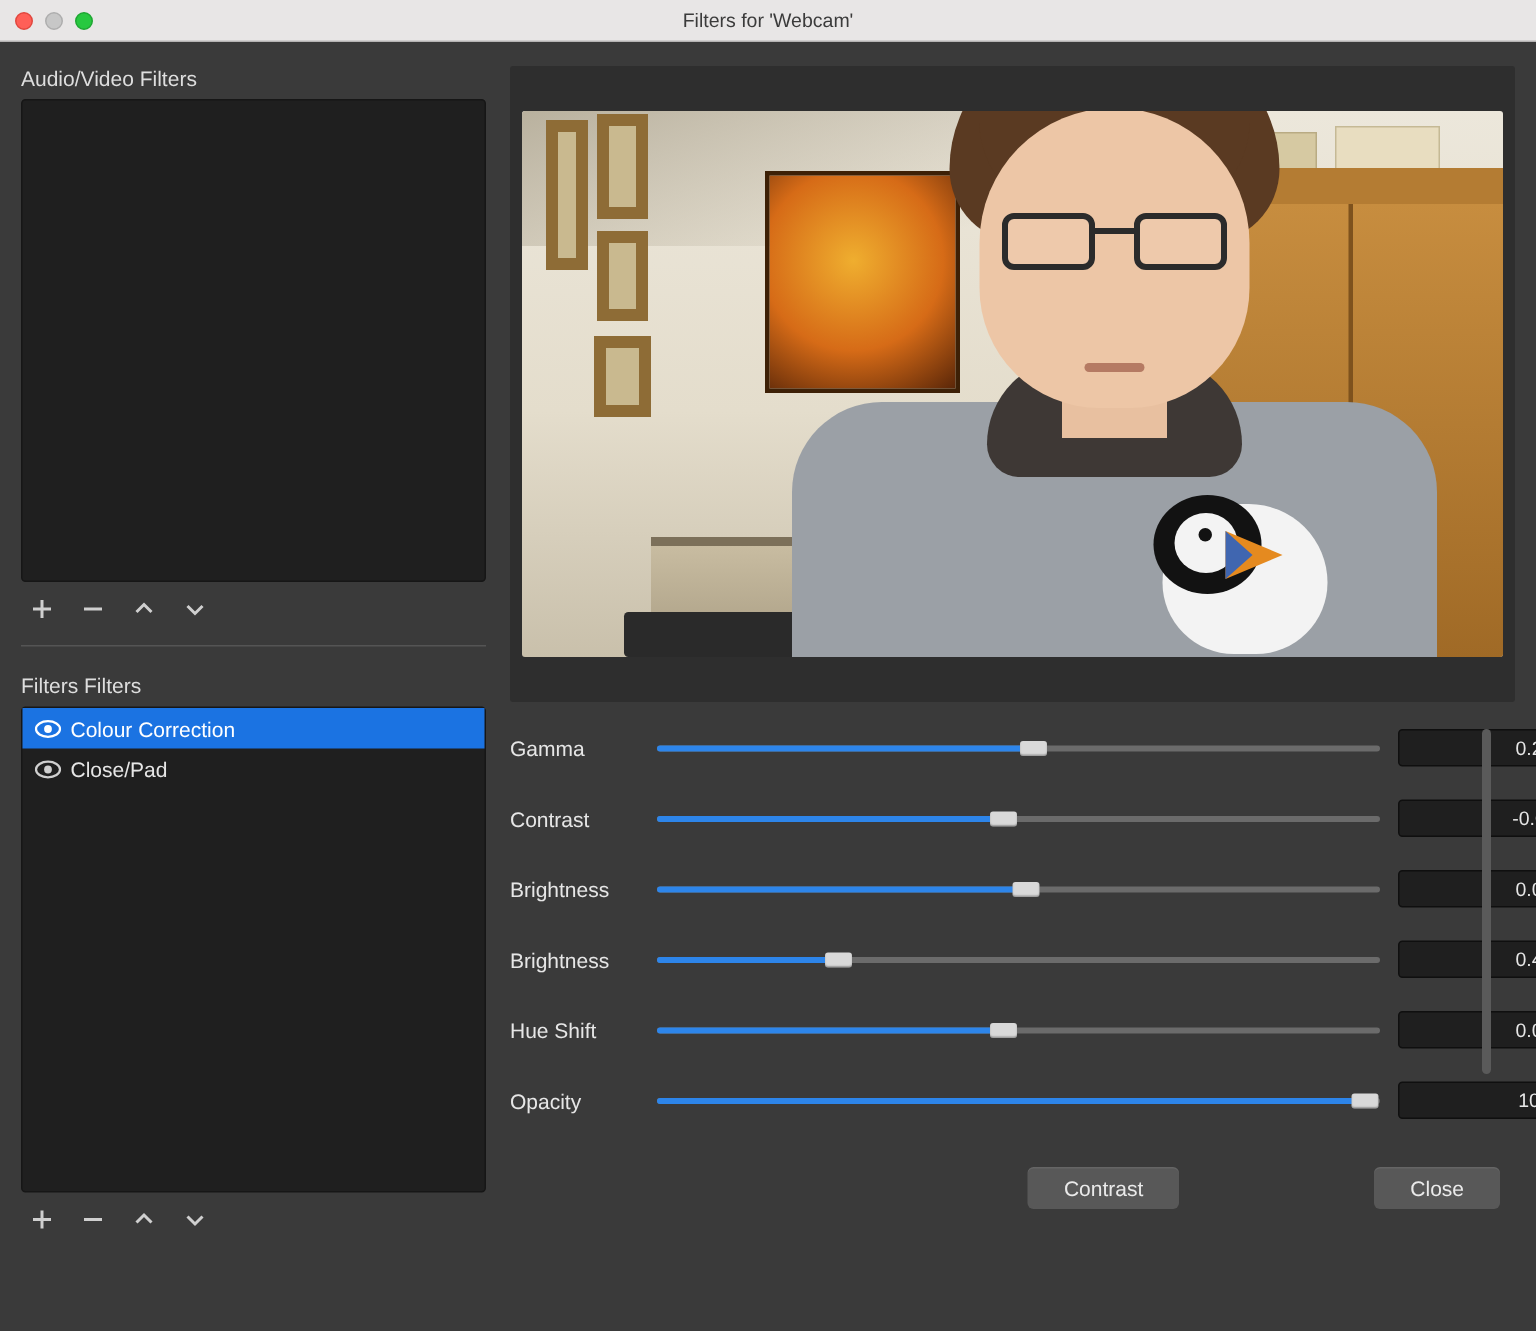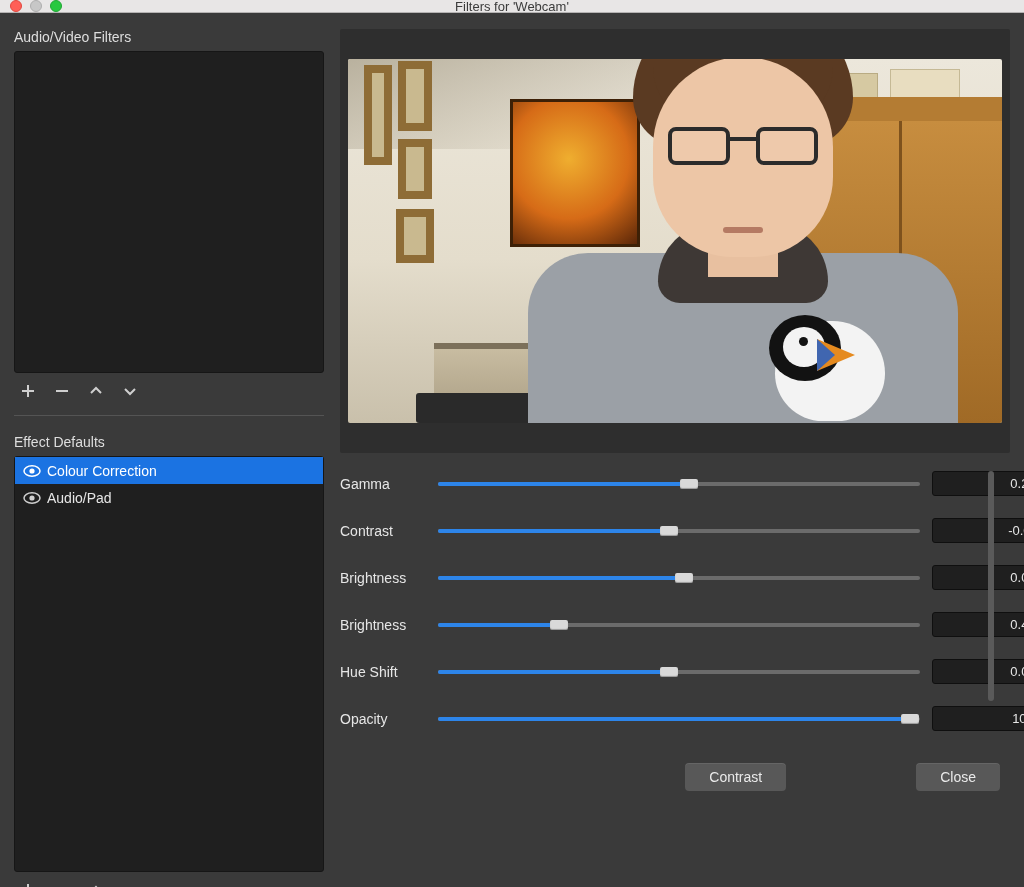--- a/index.html
+++ b/index.html
@@ -11,21 +11,21 @@
   .tl.close { background: #ff5f57; border: 0.5px solid #e1483f; }
   .tl.min { background: #c7c7c7; border: 0.5px solid #aeaeae; }
   .tl.max { background: #28c840; border: 0.5px solid #1fa733; }
   .title { position: absolute; width: 100%; text-align: center; color: #3b3b3b; font-size: 13px; pointer-events: none; }
   .content { flex: 1; display: flex; padding: 16px 14px 14px 14px; gap: 16px; background: #3a3a3a; }
 
   .left { width: 310px; display: flex; flex-direction: column; }
   .section-label { font-size: 14px; color: #dedede; margin-bottom: 6px; }
   .listbox { background: #1f1f1f; border: 1px solid #161616; border-radius: 3px; flex: 0 0 auto; }
   .av-filters .listbox { height: 322px; }
-  .effect-filters .listbox { height: 416px; }
+  .effect-filters .listbox { height: 324px; }
   .list-item { display: flex; align-items: center; gap: 6px; padding: 4px 8px; font-size: 14px; color: #e6e6e6; height: 27px; }
   .list-item.selected { background: #1b73e2; color: #fff; }
   .eye-icon { width: 18px; height: 14px; display: inline-flex; align-items: center; justify-content: center; flex-shrink: 0; }
 
   .list-controls { display: flex; gap: 14px; padding: 8px 4px 6px 4px; align-items: center; }
   .ctrl-btn { width: 20px; height: 20px; display: flex; align-items: center; justify-content: center; color: #cfcfcf; cursor: pointer; }
   .ctrl-btn svg { stroke: #cfcfcf; }
   .divider { height: 1px; background: #545454; margin: 8px 0 18px 0; }
 
   .right { flex: 1; display: flex; flex-direction: column; }
@@ -123,39 +123,39 @@
             <svg width="16" height="16" viewBox="0 0 16 16">
                 <path d="M3 6l5 5 5-5" stroke-width="2" fill="none"></path>
               </svg>
           </div>
         </div>
       </div>
 
       <div class="divider"></div>
 
       <div class="effect-filters">
-        <div class="section-label">Effect Defaults</div>
+        <div class="section-label">Filters Filters</div>
         <div class="listbox" id="effect-list">
             <div class="list-item selected">
               <span class="eye-icon" style="color: rgb(255, 255, 255);">
                 <svg width="18" height="14" viewBox="0 0 18 14">
                   <ellipse cx="9" cy="7" rx="8" ry="5.2" fill="none" stroke="currentColor" stroke-width="1.5"></ellipse>
                   <circle cx="9" cy="7" r="2.6" fill="currentColor"></circle>
                 </svg>
               </span>
               <span>Colour Correction</span>
             </div>
             <div class="list-item">
               <span class="eye-icon" style="color: rgb(207, 207, 207);">
                 <svg width="18" height="14" viewBox="0 0 18 14">
                   <ellipse cx="9" cy="7" rx="8" ry="5.2" fill="none" stroke="currentColor" stroke-width="1.5"></ellipse>
                   <circle cx="9" cy="7" r="2.6" fill="currentColor"></circle>
                 </svg>
               </span>
-              <span>Audio/Pad</span>
+              <span>Close/Pad</span>
             </div>
           </div>
         <div class="list-controls">
           <div class="ctrl-btn">
             <svg width="16" height="16" viewBox="0 0 16 16">
                 <path d="M8 2v12M2 8h12" stroke-width="2" fill="none"></path>
               </svg>
           </div>
           <div class="ctrl-btn">
             <svg width="16" height="16" viewBox="0 0 16 16">

